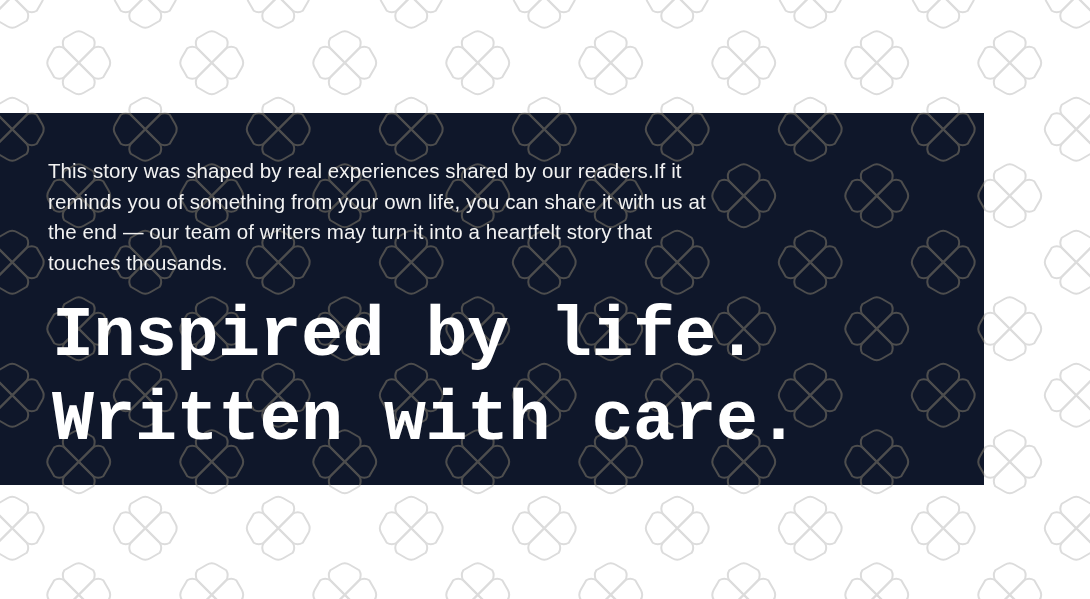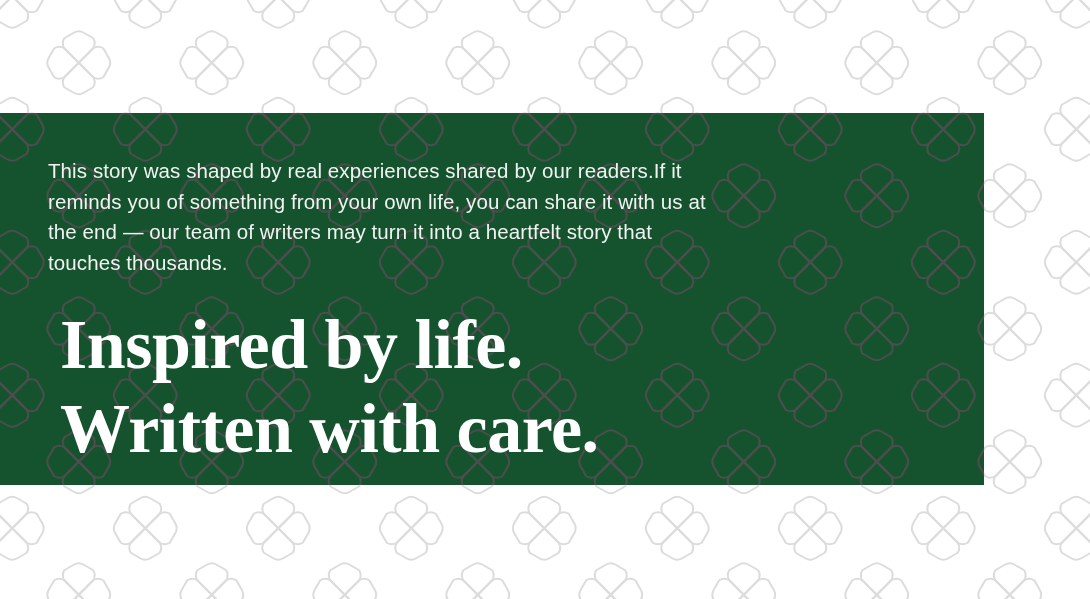--- a/index.html
+++ b/index.html
@@ -33,21 +33,21 @@
     height: 100%;
   }
 
   
   .dark-panel {
     position: absolute;
     left: 0px;
     top: 113px;
     width: 984px;
     height: 372px;
-    background: #14532d;
+    background: #0f172a;
     overflow: hidden;
   }
   
   .dark-panel .panel-pattern {
     position: absolute;
     left: 0px;
     top: -113px;
     width: 1090px;
     height: 599px;
     pointer-events: none;
@@ -80,23 +80,23 @@
     font-weight: 400;
     letter-spacing: 0.1px;
     white-space: pre-line;
   }
 
   .headline {
     position: absolute;
     top: 178px;
     left: 0;
     width: 820px;
-    margin: 12px;
+    margin: 4px;
     color: #ffffff;
-    font-family: Liberation Serif, serif;
+    font-family: Liberation Mono, monospace;
     font-weight: 700;
     font-size: 70px;
     line-height: 84px;
     letter-spacing: -0.5px;
     white-space: pre-line;
   }
 </style>
 </head>
 <body>
 

